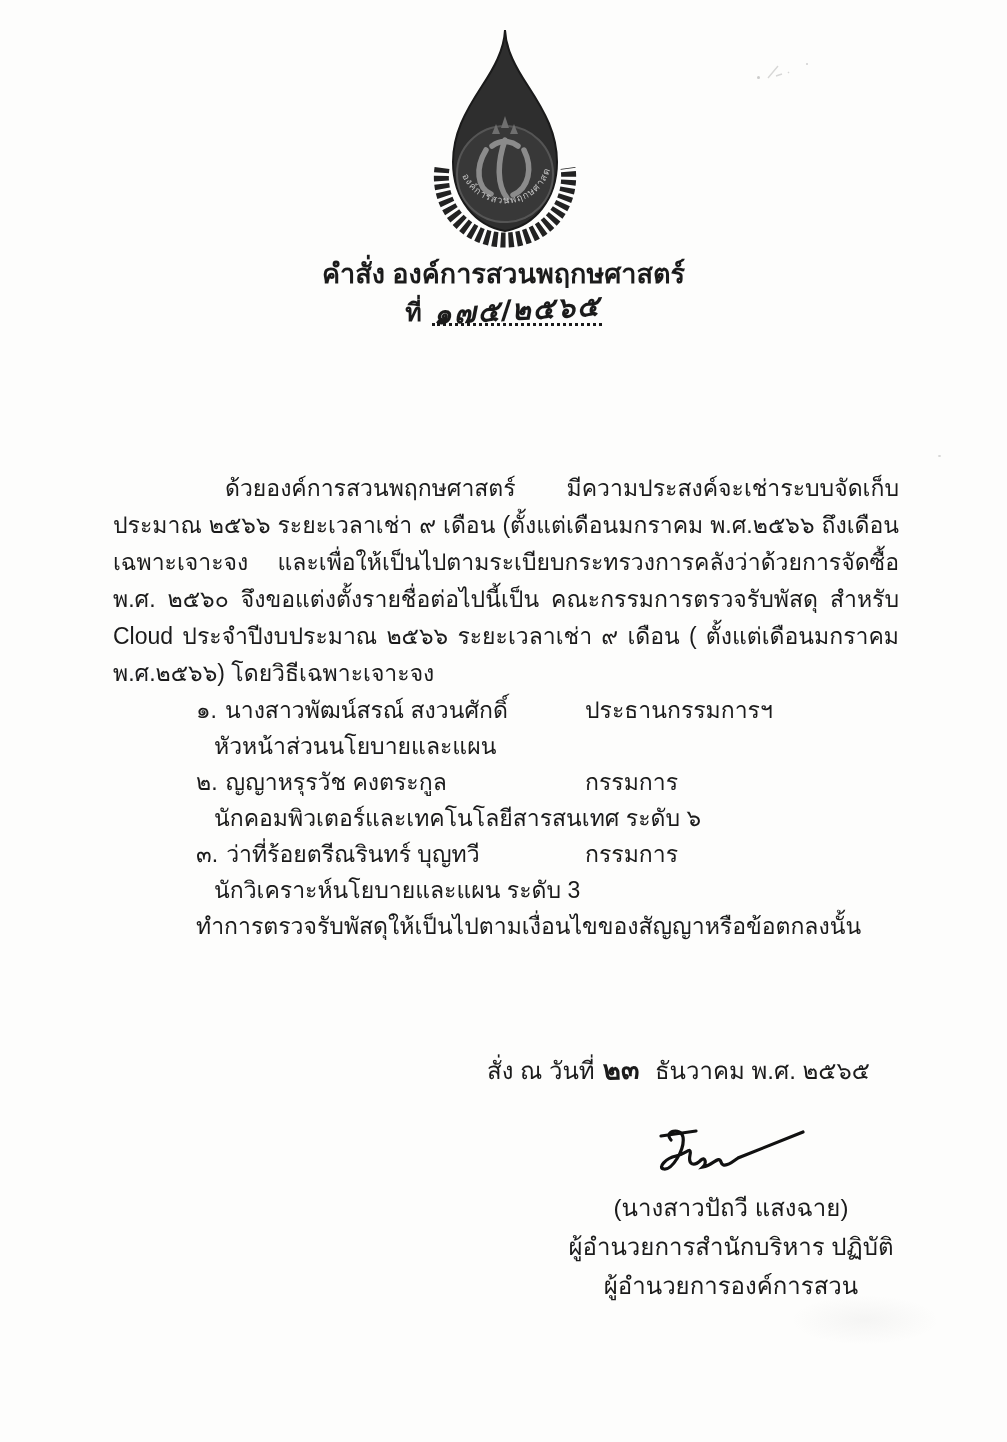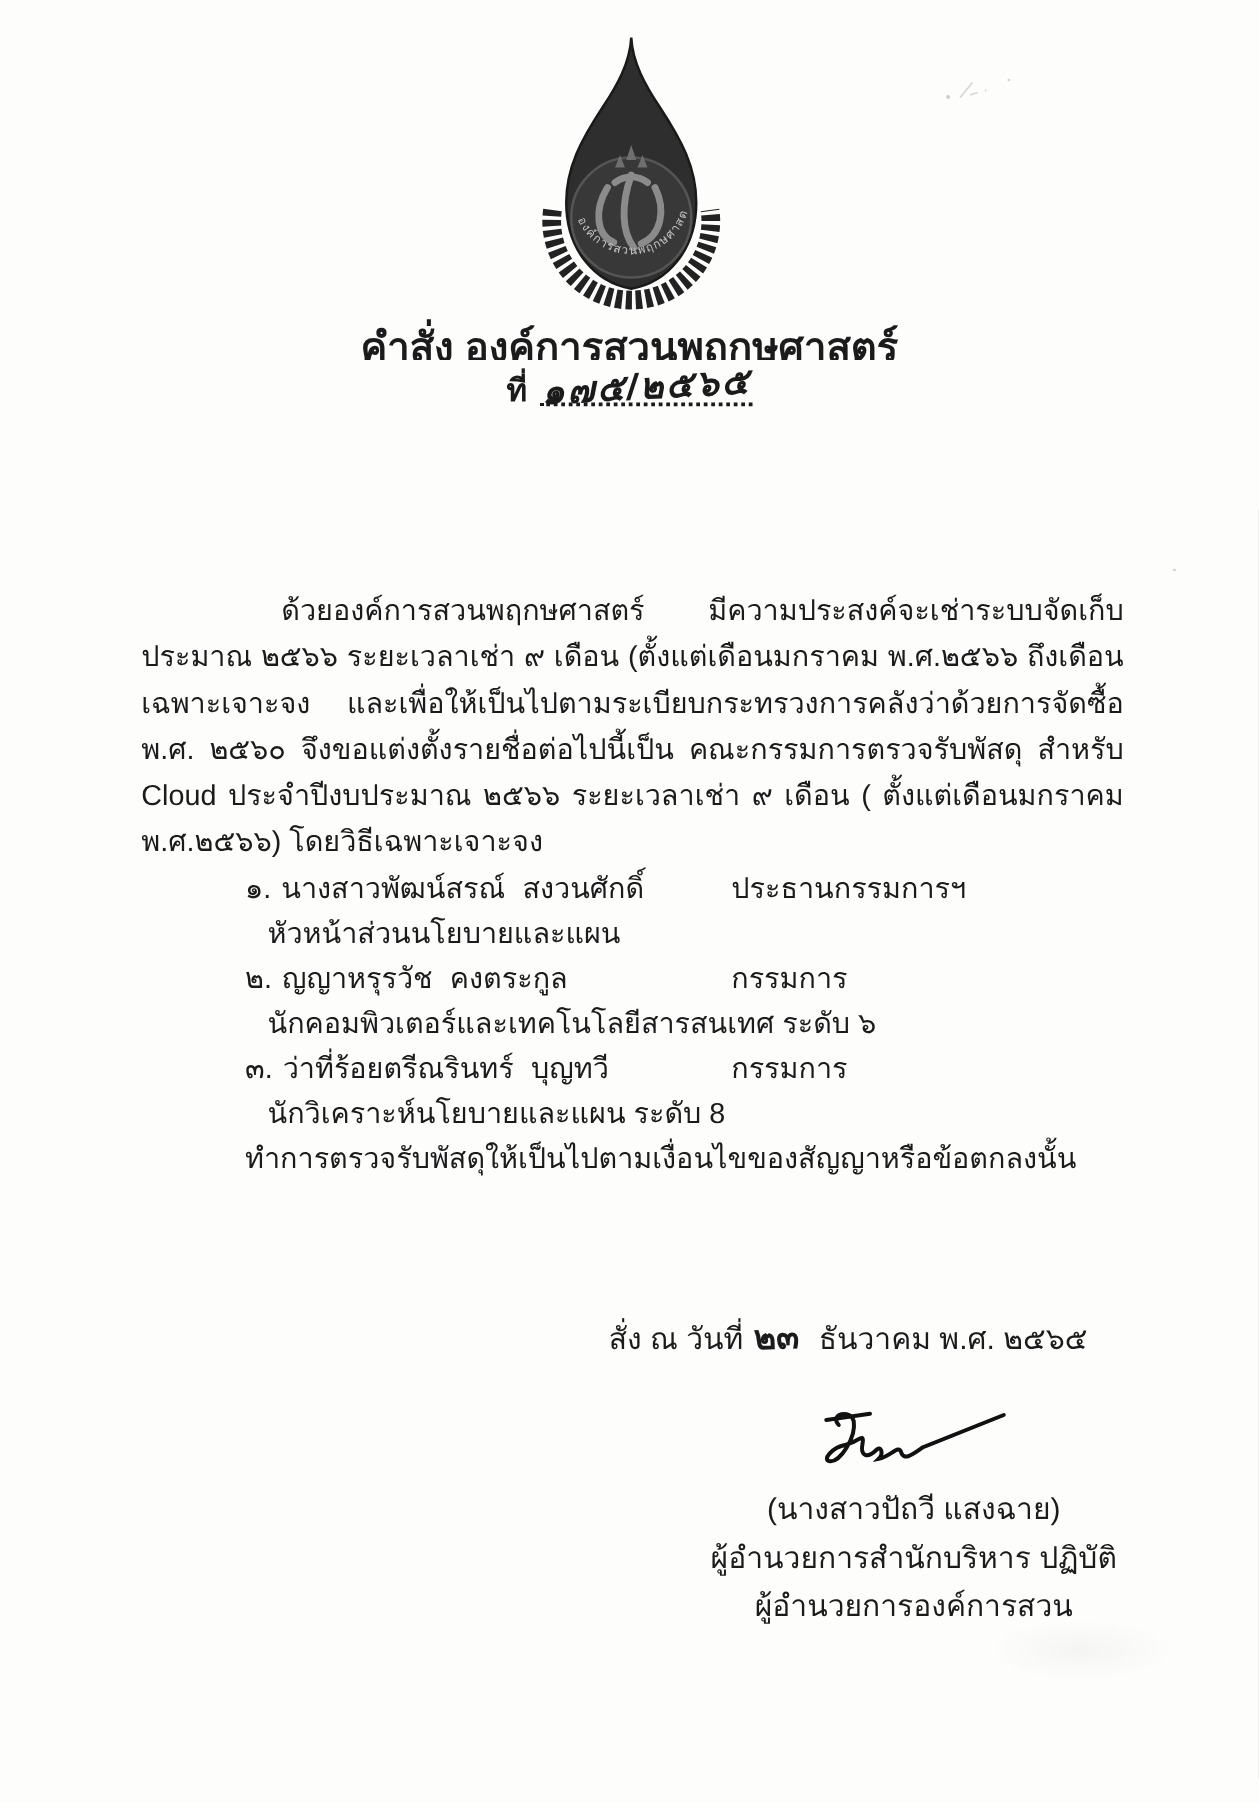--- a/index.html
+++ b/index.html
@@ -7,21 +7,21 @@
     position:relative; width:1007px; height:1442px; margin:0 auto;
     background:#fdfdfc; color:#1b1b1b;
     font-family:"Liberation Sans", sans-serif;
     overflow:hidden;
   }
   
   .emblem { position:absolute; top:28px; left:50%; transform:translateX(-50%); }
   
   .doc-title {
     position:absolute; top:252px; left:0; width:100%;
-    text-align:center; font-size:32px; font-weight:700; height:36px; overflow:hidden;
+    text-align:center; font-size:27px; font-weight:700; height:36px; overflow:hidden;
   }
   .order-no {
     position:absolute; top:292px; left:0; width:100%;
     text-align:center; font-size:25px; font-weight:700; height:46px;
   }
   .number-wrap { display:inline-block; position:relative; margin-left:10px; vertical-align:bottom; }
   .dotted-line { display:inline-block; width:170px; height:26px; border-bottom:3px dotted #1b1b1b; }
   .number-value {
     position:absolute; left:0; top:-10px; width:100%; text-align:center;
     font-size:29px; font-weight:700; font-style:italic; letter-spacing:2px;
@@ -31,21 +31,21 @@
   .subject { position:absolute; top:336px; left:0; width:100%; text-align:center; font-weight:700; font-size:24px; }
   .subject .s-line { line-height:38px; height:38px; overflow:hidden; }
   
   .body-text { position:absolute; top:470px; left:113px; width:786px; font-size:23px; }
   .body-line { line-height:37px; height:37px; overflow:hidden; text-align:justify; text-align-last:justify; }
   .body-line.first { text-indent:112px; }
   .body-line.last { text-align:left; text-align-last:left; }
   
   .roster { position:absolute; top:692px; left:196px; width:706px; font-size:23px; }
   .roster .line { position:relative; line-height:36px; height:36px; overflow:hidden; }
-  .roster .name { margin-left:8px;font-family:Liberation Mono, monospace; }
+  .roster .name { margin-left:8px; }
   .roster .role { position:absolute; left:389px; top:0; }
   .roster .pos { padding-left:18px; }
   
   .issued { position:absolute; top:1048px; left:487px; font-size:24px; white-space:nowrap; }
   .issued .day {
     display:inline-block; font-weight:700; font-size:27px;
     transform:rotate(-2deg); margin:0 16px 0 8px;
   }
   
   .sig-block { position:absolute; top:1122px; left:564px; width:334px; text-align:center; font-size:24px; }
@@ -121,21 +121,21 @@
     <div class="line">
       <span>๒.</span><span class="name">ญญาหรุรวัช คงตระกูล</span>
       <span class="role">กรรมการ</span>
     </div>
     <div class="line pos">นักคอมพิวเตอร์และเทคโนโลยีสารสนเทศ ระดับ ๖</div>
 
     <div class="line">
       <span>๓.</span><span class="name">ว่าที่ร้อยตรีณรินทร์ บุญทวี</span>
       <span class="role">กรรมการ</span>
     </div>
-    <div class="line pos">นักวิเคราะห์นโยบายและแผน ระดับ 8</div>
+    <div class="line pos">นักวิเคราะห์นโยบายและแผน ระดับ 3</div>
 
     <div class="line">ทำการตรวจรับพัสดุให้เป็นไปตามเงื่อนไขของสัญญาหรือข้อตกลงนั้น</div>
   </div>
 
   <div class="issued">
     <span>สั่ง ณ วันที่</span><span class="day">๒๓</span><span>ธันวาคม พ.ศ. ๒๕๖๕</span>
   </div>
 
   <div class="sig-block">
     <svg class="sig-svg" width="180" height="62" viewBox="0 0 180 62">

